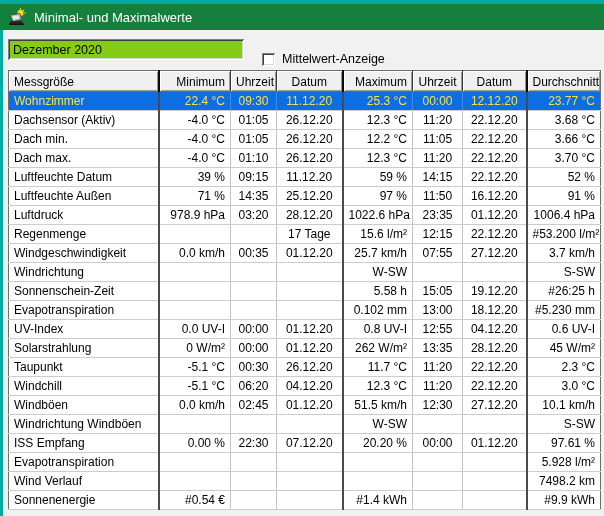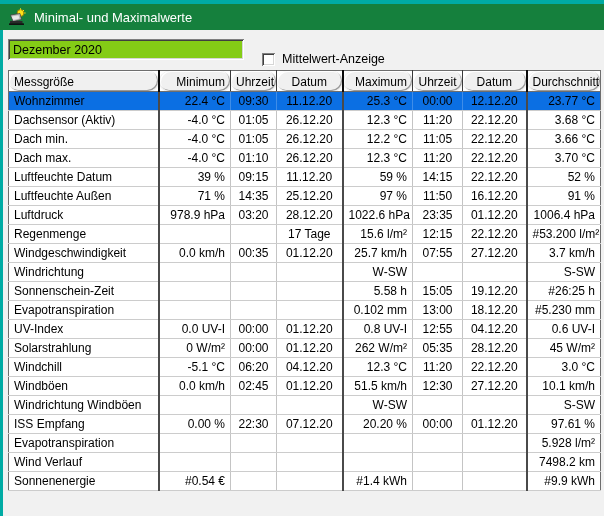--- a/index.html
+++ b/index.html
@@ -42,34 +42,33 @@
   table { border-collapse: collapse; table-layout: fixed; width: 592px; background: #ffffff; }
   col.c0 { width: 150px; } col.c1 { width: 72px; } col.c2 { width: 46px; }
   col.c3 { width: 66px; }  col.c4 { width: 70px; } col.c5 { width: 50px; }
   col.c6 { width: 64px; }  col.c7 { width: 74px; }
   th {
     height: 21px; background: #f0f0f0; font-weight: normal; font-size: 12px;
     color: #000000; white-space: nowrap; overflow: hidden;
     border-bottom: 1px solid #6e6e6e;
     box-shadow: inset 1px 1px 0 #ffffff, inset -1px -1px 0 #9a9a9a;
     padding: 1px 5px 0 5px;
-    border-radius: 10px;
   }
   th.thin  { border-left: 1px solid #3a3a3a; }
   th.group { border-left: 2px solid #0a0a0a; }
   td {
     height: 19px; font-size: 12px; color: #000000; white-space: nowrap; overflow: hidden;
     border-bottom: 1px solid #cccccc;
     padding: 0 5px;
   }
   td.thin  { border-left: 1px solid #c4c4c4; }
   td.group { border-left: 2px solid #4a4a4a; }
   table { border: 1px solid #6e6e6e; }
   .al { text-align: left; } .ar { text-align: right; } .ac { text-align: center; }
-  tr.selected td { background: #0b6fe3; color: #000000; }
+  tr.selected td { background: #0b6fe3; color: #fde047; }
   tr.selected td.thin { border-left-color: #3f8de8; }
 </style>
 </head>
 <body>
 
 <div class="frame-top"></div>
 <div class="titlebar">
   <span class="app-icon">
     <svg viewBox="0 0 18 18" width="18" height="18">
       <circle cx="12.5" cy="5" r="3.4" fill="#ffe21a" stroke="#8a7000" stroke-width="0.8"></circle>
@@ -246,23 +245,33 @@
           <td class="ac thin">12:55</td>
           <td class="ac thin">04.12.20</td>
           <td class="ar group">0.6 UV-I</td>
         </tr>
         <tr>
           <td class="al">Solarstrahlung</td>
           <td class="ar group">0 W/m²</td>
           <td class="ac thin">00:00</td>
           <td class="ac thin">01.12.20</td>
           <td class="ar group">262 W/m²</td>
-          <td class="ac thin">05:35</td>
+          <td class="ac thin">13:35</td>
           <td class="ac thin">28.12.20</td>
           <td class="ar group">45 W/m²</td>
+        </tr>
+        <tr>
+          <td class="al">Taupunkt</td>
+          <td class="ar group">-5.1 °C</td>
+          <td class="ac thin">00:30</td>
+          <td class="ac thin">26.12.20</td>
+          <td class="ar group">11.7 °C</td>
+          <td class="ac thin">11:20</td>
+          <td class="ac thin">22.12.20</td>
+          <td class="ar group">2.3 °C</td>
         </tr>
         <tr>
           <td class="al">Windchill</td>
           <td class="ar group">-5.1 °C</td>
           <td class="ac thin">06:20</td>
           <td class="ac thin">04.12.20</td>
           <td class="ar group">12.3 °C</td>
           <td class="ac thin">11:20</td>
           <td class="ac thin">22.12.20</td>
           <td class="ar group">3.0 °C</td>

